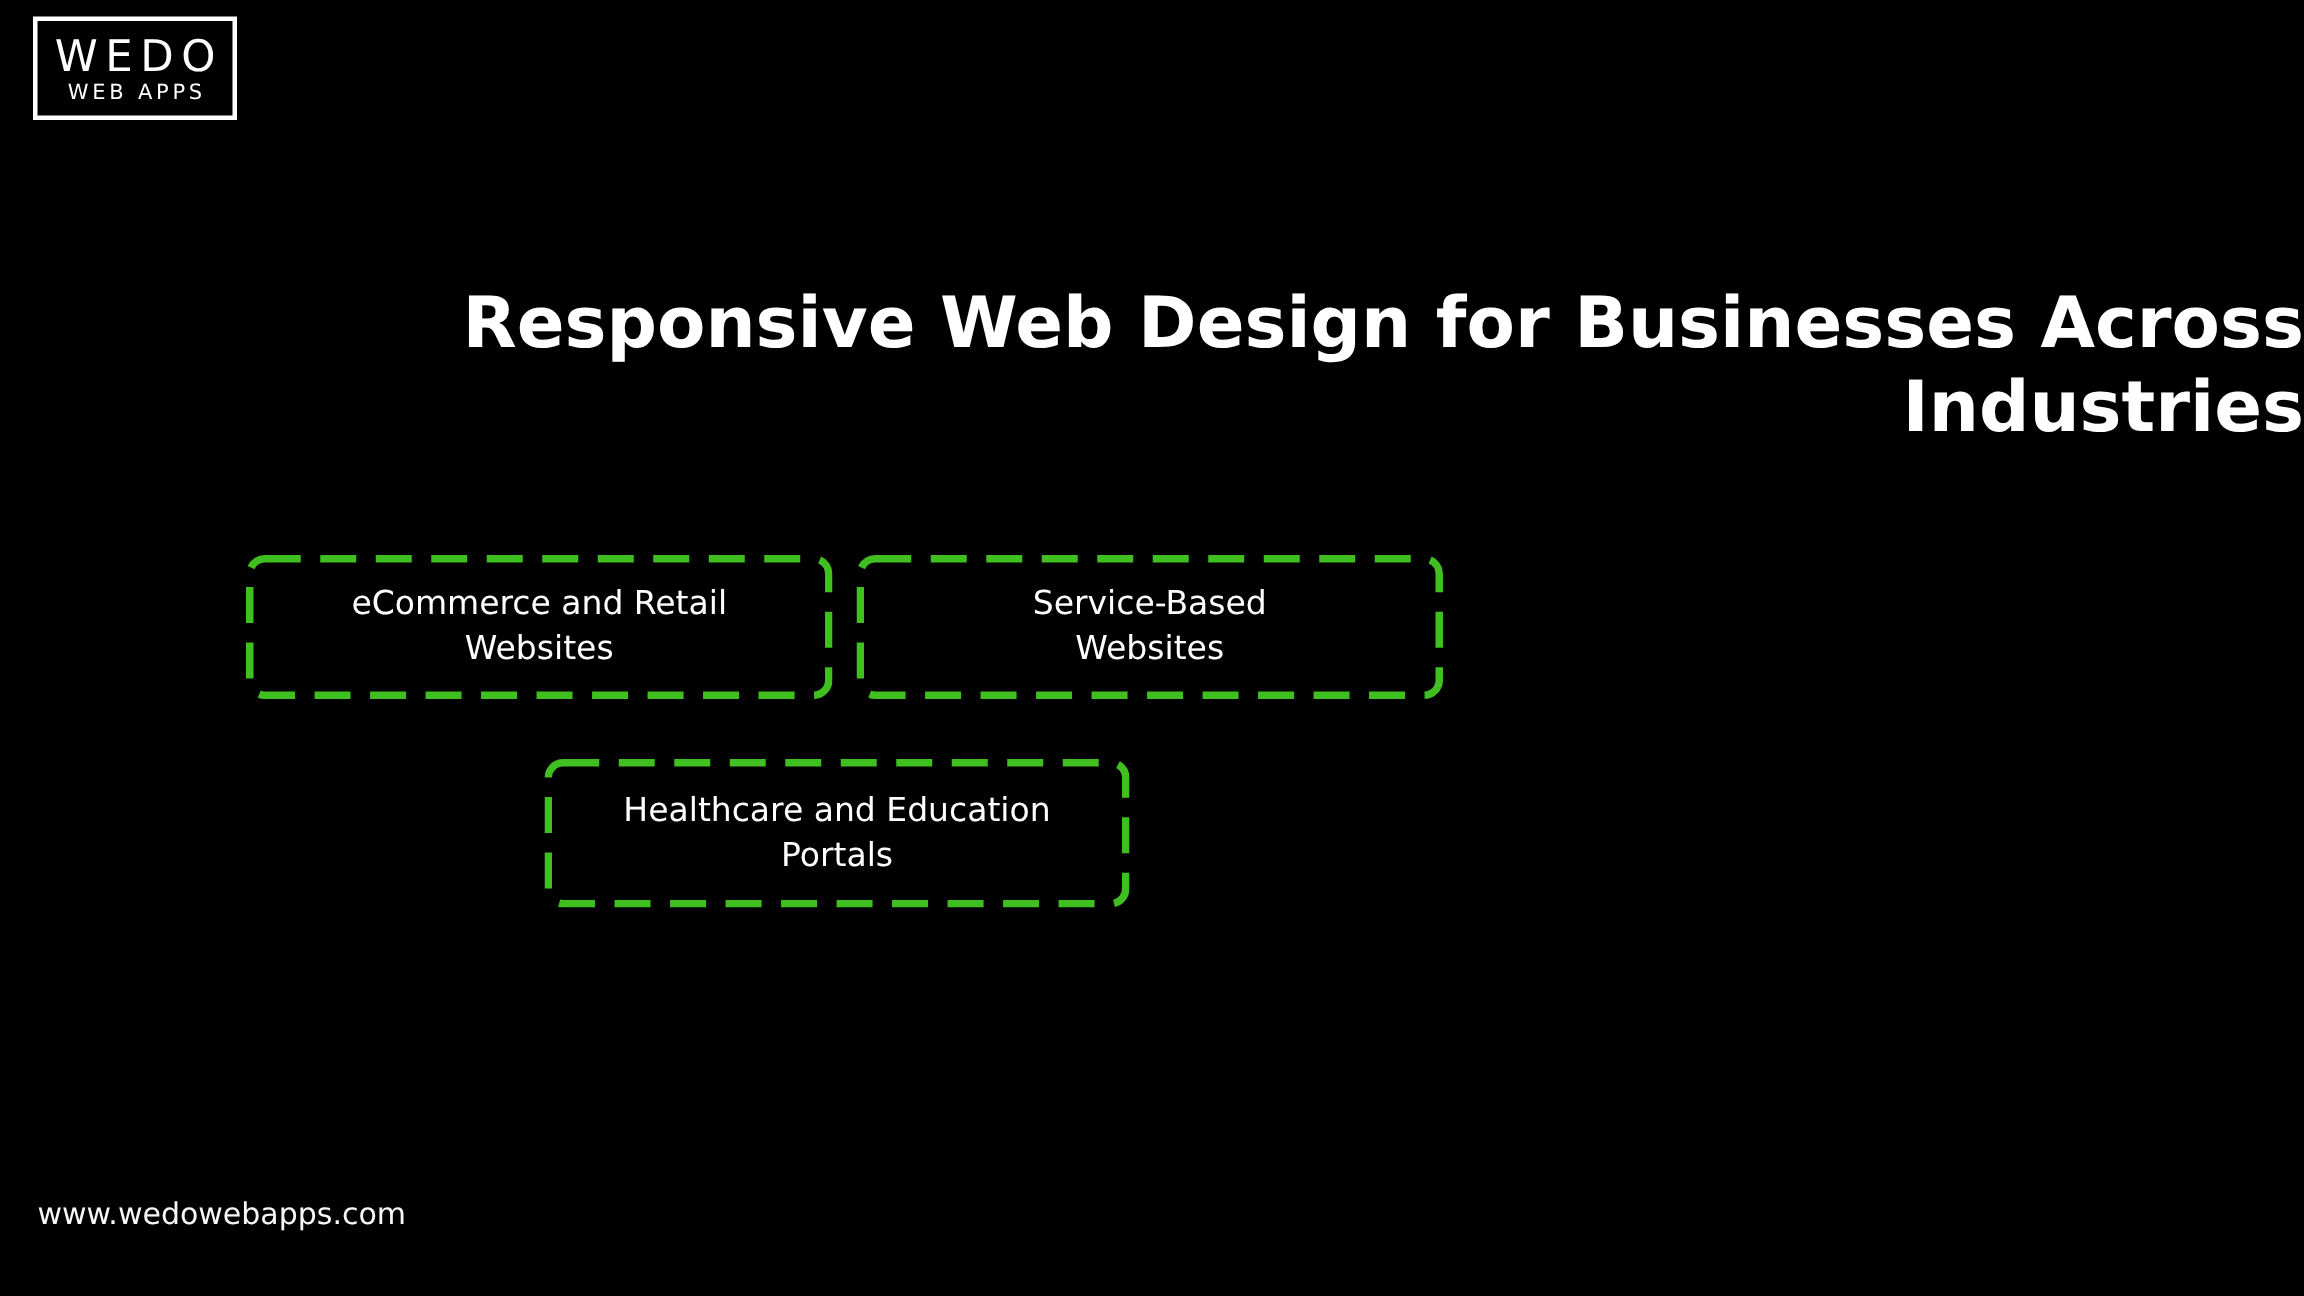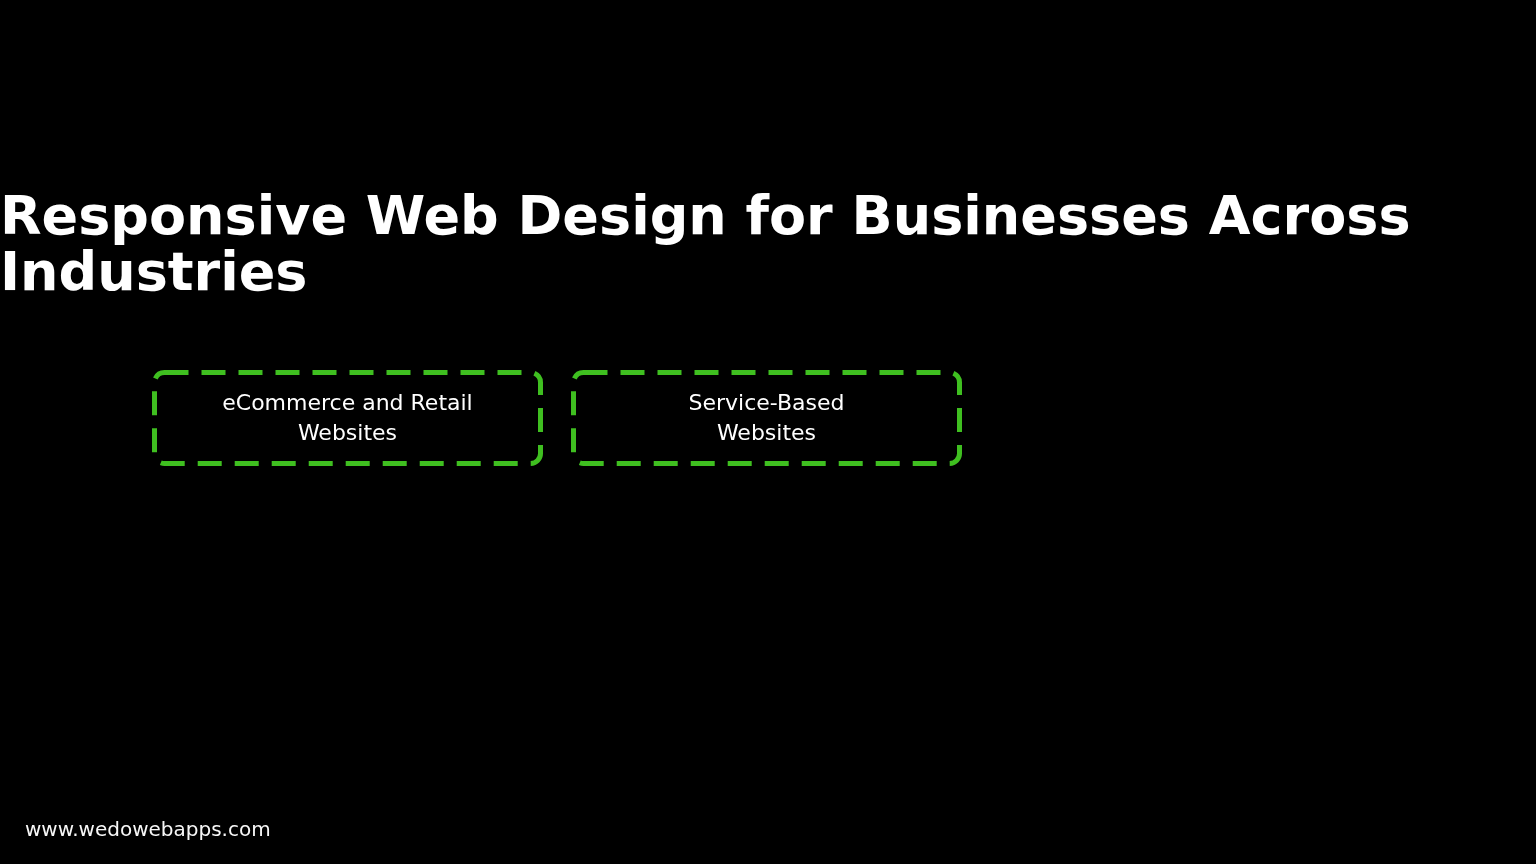--- a/index.html
+++ b/index.html
@@ -41,22 +41,22 @@
     letter-spacing: 2.5px;
     padding-left: 2.5px;
     white-space: nowrap;
   }
 
   
   .title {
     position: absolute;
     left: 0; top: 188px;
     width: 100%;
-    text-align: left;
-    font-size: 54px;
+    text-align: right;
+    font-size: 47px;
     line-height: 56px;
     font-weight: 700;
     white-space: pre-line;
     letter-spacing: 0px;
   }
 
   
   .box {
     position: absolute;
   }
@@ -76,41 +76,45 @@
     left: 0; top: 0; right: 0; bottom: 0;
     display: flex;
     align-items: center;
     justify-content: center;
     text-align: center;
     font-size: 22px;
     line-height: 30px;
     font-weight: 500;
     white-space: pre-line;
   }
-  .box-1 { left: 152px; top: 370px; width: 391px; height: 96px; }
+  .box-1 { left: 164px; top: 370px; width: 391px; height: 96px; }
   .box-2 { left: 571px; top: 370px; width: 391px; height: 96px; }
   .box-3 { left: 992px; top: 370px; width: 391px; height: 96px; }
   .box-4 { left: 363px; top: 506px; width: 390px; height: 99px; }
   .box-5 { left: 783px; top: 506px; width: 390px; height: 99px; }
 
   
   .footer-url {
     position: absolute;
-    left: 25px; top: 816px;
+    left: 25px; top: 796px;
     font-size: 20px;
     line-height: 26px;
     font-weight: 400;
     color: #f7f7f7;
   }
 </style>
 </head>
 <body style="background: rgb(0, 0, 0);">
 
 <div class="canvas">
 
+  <div class="logo">
+    <div class="logo-line1">WEDO</div>
+    <div class="logo-line2">WEB APPS</div>
+  </div>
 
   <h1 class="title">Responsive Web Design for Businesses Across
 Industries</h1>
 
   <div class="box box-1">
     <svg width="391" height="96">
       <rect x="2.5" y="2.5" width="386" height="91" rx="10" ry="10"></rect>
     </svg>
     <div class="box-label">eCommerce and Retail
 Websites</div>
@@ -118,17 +122,24 @@
 
   <div class="box box-2">
     <svg width="391" height="96">
       <rect x="2.5" y="2.5" width="386" height="91" rx="10" ry="10"></rect>
     </svg>
     <div class="box-label">Service-Based
 Websites</div>
   </div>
 
 
+  <div class="box box-4">
+    <svg width="390" height="99">
+      <rect x="2.5" y="2.5" width="385" height="94" rx="10" ry="10"></rect>
+    </svg>
+    <div class="box-label">Healthcare and Education
+Portals</div>
+  </div>
 
 
   <div class="footer-url">www.wedowebapps.com</div>
 
 </div>
 
 </body></html>

